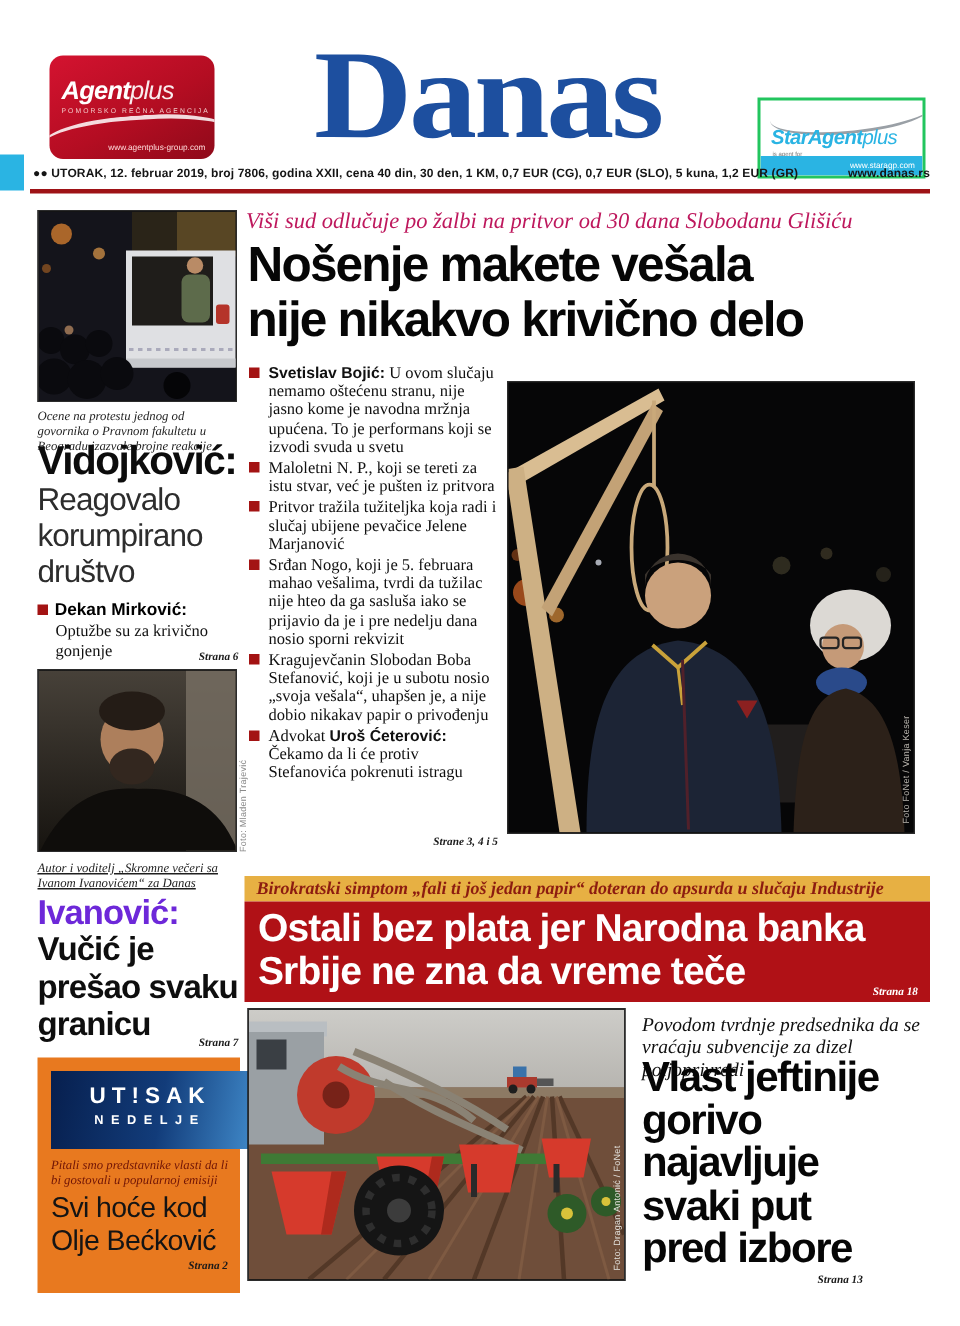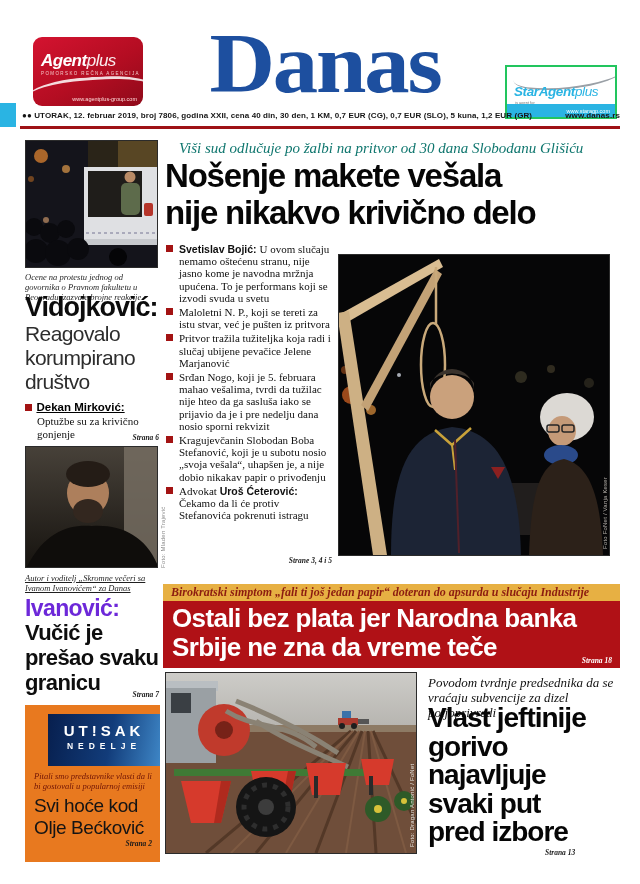--- a/index.html
+++ b/index.html
@@ -38,38 +38,38 @@
   
   .ph{border:1px solid #2b2b2b;box-sizing:border-box;overflow:hidden;background:#000;}
   .vcredit{writing-mode:vertical-rl;transform:rotate(180deg);font-size:6px;color:#8a8a8a;letter-spacing:.2px;}
 
   
   .cap{font:italic 8.5px/10px "Liberation Serif",serif;color:#1f1f1f;}
   .pref{font-family:"Liberation Serif",serif;font-style:italic;font-weight:bold;font-size:7.5px;color:#1a1a1a;}
   .name1{left:25px;top:292px;font-size:27px;font-weight:bold;letter-spacing:-1px;color:#0c0c0c;}
   .head1{left:25px;top:322px;width:134px;font-size:21px;line-height:24px;color:#2d2d2d;letter-spacing:-.6px;}
   .lbullet{left:25px;top:397px;width:134px;}
-  .lbullet .blead{font-size:11.5px;font-weight:bold;color:#000;text-decoration:underline;}
+  .lbullet .blead{font-size:11.5px;font-weight:bold;color:#000;}
   .lbullet .btxt{display:block;padding-left:12px;font:11px/12.5px "Liberation Serif",serif;color:#111;}
   .sq{display:inline-block;width:7px;height:7px;background:#a31313;}
   .name2{left:25px;top:595px;font-size:23px;font-weight:bold;letter-spacing:-.6px;color:#6d28d9;}
   .head2{left:25px;top:620px;width:134px;font-size:22px;line-height:25px;font-weight:bold;color:#0e0e0e;letter-spacing:-.6px;}
 
   .promo{left:25px;top:705px;width:135px;height:157px;background:#e8791f;}
-  .utisak{position:absolute;left:23px;top:9px;width:112px;height:52px;
+  .utisak{position:absolute;left:9px;top:9px;width:132px;height:52px;
           background:linear-gradient(100deg,#071f4e 0%,#123c7a 55%,#3e86c6 100%);
           color:#fff;text-align:center;}
   .utline1{margin-top:8px;font-size:15px;font-weight:bold;letter-spacing:4px;}
   .utline2{margin-top:2px;font-size:8.5px;font-weight:bold;letter-spacing:5px;}
   .promo-kick{position:absolute;left:9px;top:66px;width:118px;font:italic 8.5px/10px "Liberation Serif",serif;color:#6f1406;}
   .promo-head{position:absolute;left:9px;top:90px;width:122px;font-size:19px;line-height:22px;color:#141414;letter-spacing:-.4px;}
   .promo-ref{position:absolute;right:8px;bottom:14px;}
 
   
-  .lead-kick{left:179px;top:140px;width:460px;font:italic 15px "Liberation Serif",serif;color:#0f766e;}
+  .lead-kick{left:164px;top:140px;width:460px;font:italic 15px "Liberation Serif",serif;color:#be185d;}
   .lead-head{left:165px;top:157px;width:470px;font-size:33px;line-height:37px;font-weight:bold;
              letter-spacing:-1.2px;color:#060606;}
   .mid-bullets{left:166px;top:243px;width:167px;list-style:none;margin:0;padding:0;}
   .mid-bullets li{position:relative;padding-left:13px;margin-bottom:2px;
                   font:11px/12.2px "Liberation Serif",serif;color:#101010;}
   .mid-bullets .sq{position:absolute;left:0;top:2px;}
   .mid-bullets b{font-family:"Liberation Sans",sans-serif;font-size:10.5px;}
   .lead-ref{left:166px;top:556px;width:166px;text-align:right;}
   .main-caption{left:338px;top:560px;width:272px;text-align:center;font-size:7.5px;font-weight:bold;color:#101010;}
 

